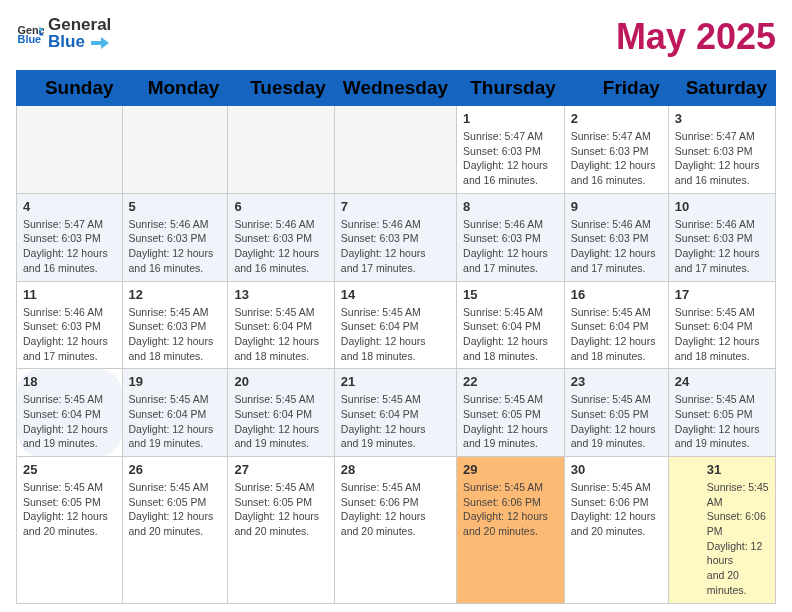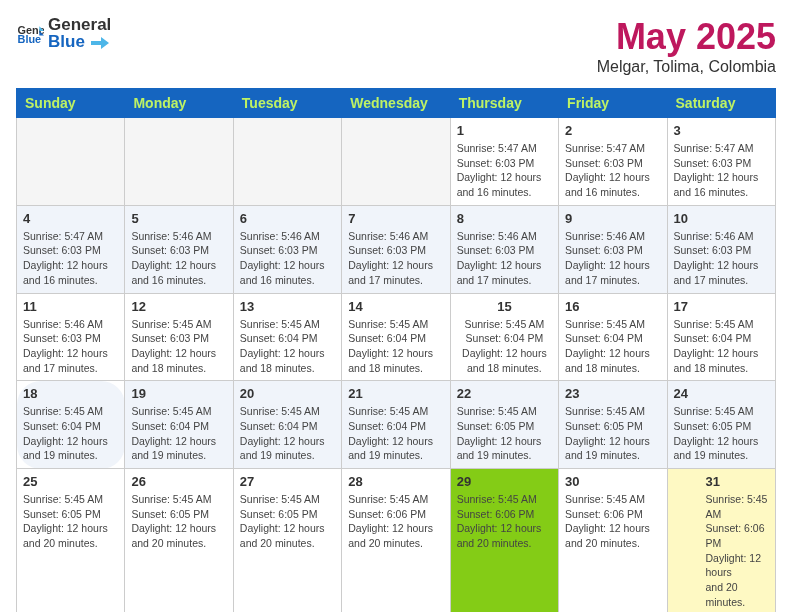--- a/index.html
+++ b/index.html
@@ -37,24 +37,24 @@
       font-size: 16px;
       color: #333;
     }
     table {
       width: 100%;
       border-collapse: collapse;
       border: 1px solid #ccc;
     }
     .day-header {
       background-color: #1565c0;
-      color: #bef264;
-      font-size: 14px;
+      color: #000000;
+      font-size: 19px;
       font-weight: bold;
-      text-align: left;
+      text-align: right;
       padding: 6px 8px;
       border: 1px solid #1565c0;
     }
     td {
       vertical-align: top;
       border: 1px solid #ccc;
       padding: 5px 6px;
       font-size: 11px;
       color: #333;
       width: calc(100% / 7);
@@ -99,21 +99,20 @@
       <div style="line-height:1;">
         <span style="font-size:17px;font-weight:bold;color:#1565c0;">Blue</span>
         <svg width="18" height="18" viewBox="0 0 18 18" style="vertical-align:middle;margin-left:2px;">
           <polygon points="10,3 18,9 10,15 10,11 0,11 0,7 10,7" fill="#4db6e8"></polygon>
         </svg>
       </div>
     </div>
   </div>
   <div class="title-area">
     <div class="main-title">May 2025</div>
-    <div class="subtitle">Melgar, Tolima, Colombia</div>
   </div>
 </div>
 
 <table>
   <thead>
     <tr>
     <th class="day-header">Sunday</th>
         <th class="day-header">Monday</th>
         <th class="day-header">Tuesday</th>
         <th class="day-header">Wednesday</th>
@@ -223,21 +222,21 @@
 Daylight: 12 hours
 and 18 minutes.</div>
         </td>
         <td class="filled" style="background: rgb(255, 255, 255);">
           <div class="day-number">14</div>
           <div class="day-info" style="white-space: pre-line;">Sunrise: 5:45 AM
 Sunset: 6:04 PM
 Daylight: 12 hours
 and 18 minutes.</div>
         </td>
-        <td class="filled" style="background: rgb(255, 255, 255); text-align: center;">
+        <td class="filled" style="background: rgb(255, 255, 255);">
           <div class="day-number">15</div>
           <div class="day-info" style="white-space: pre-line;">Sunrise: 5:45 AM
 Sunset: 6:04 PM
 Daylight: 12 hours
 and 18 minutes.</div>
         </td>
         <td class="filled" style="background: rgb(255, 255, 255);">
           <div class="day-number">16</div>
           <div class="day-info" style="white-space: pre-line;">Sunrise: 5:45 AM
 Sunset: 6:04 PM
@@ -325,21 +324,21 @@
 Daylight: 12 hours
 and 20 minutes.</div>
         </td>
         <td class="filled" style="background: rgb(255, 255, 255);">
           <div class="day-number">28</div>
           <div class="day-info" style="white-space: pre-line;">Sunrise: 5:45 AM
 Sunset: 6:06 PM
 Daylight: 12 hours
 and 20 minutes.</div>
         </td>
-        <td class="filled" style="background: #84cc16;">
+        <td class="filled" style="background: #fdba74;">
           <div class="day-number">29</div>
           <div class="day-info" style="white-space: pre-line;">Sunrise: 5:45 AM
 Sunset: 6:06 PM
 Daylight: 12 hours
 and 20 minutes.</div>
         </td>
         <td class="filled" style="background: rgb(255, 255, 255);">
           <div class="day-number">30</div>
           <div class="day-info" style="white-space: pre-line;">Sunrise: 5:45 AM
 Sunset: 6:06 PM

